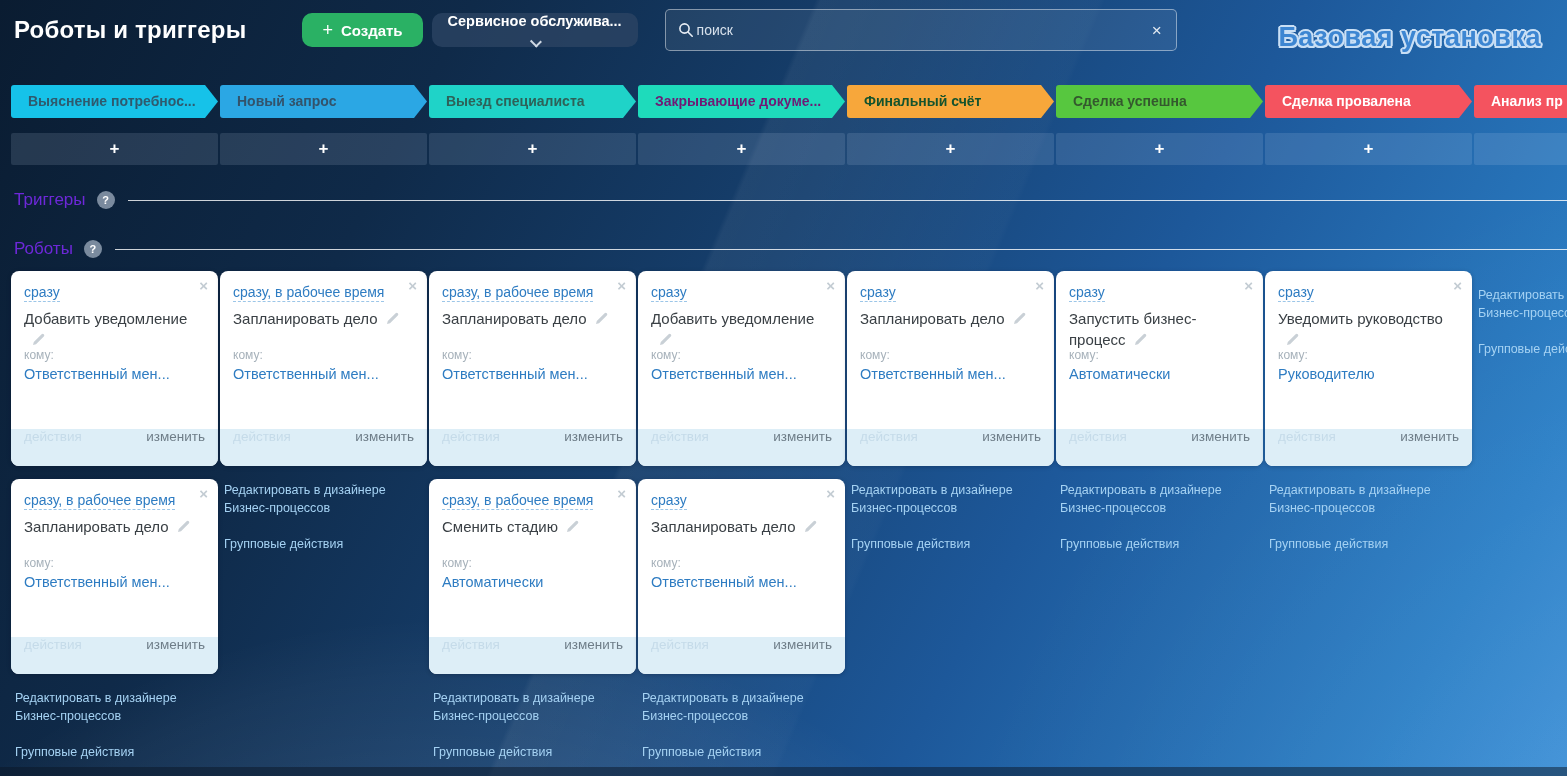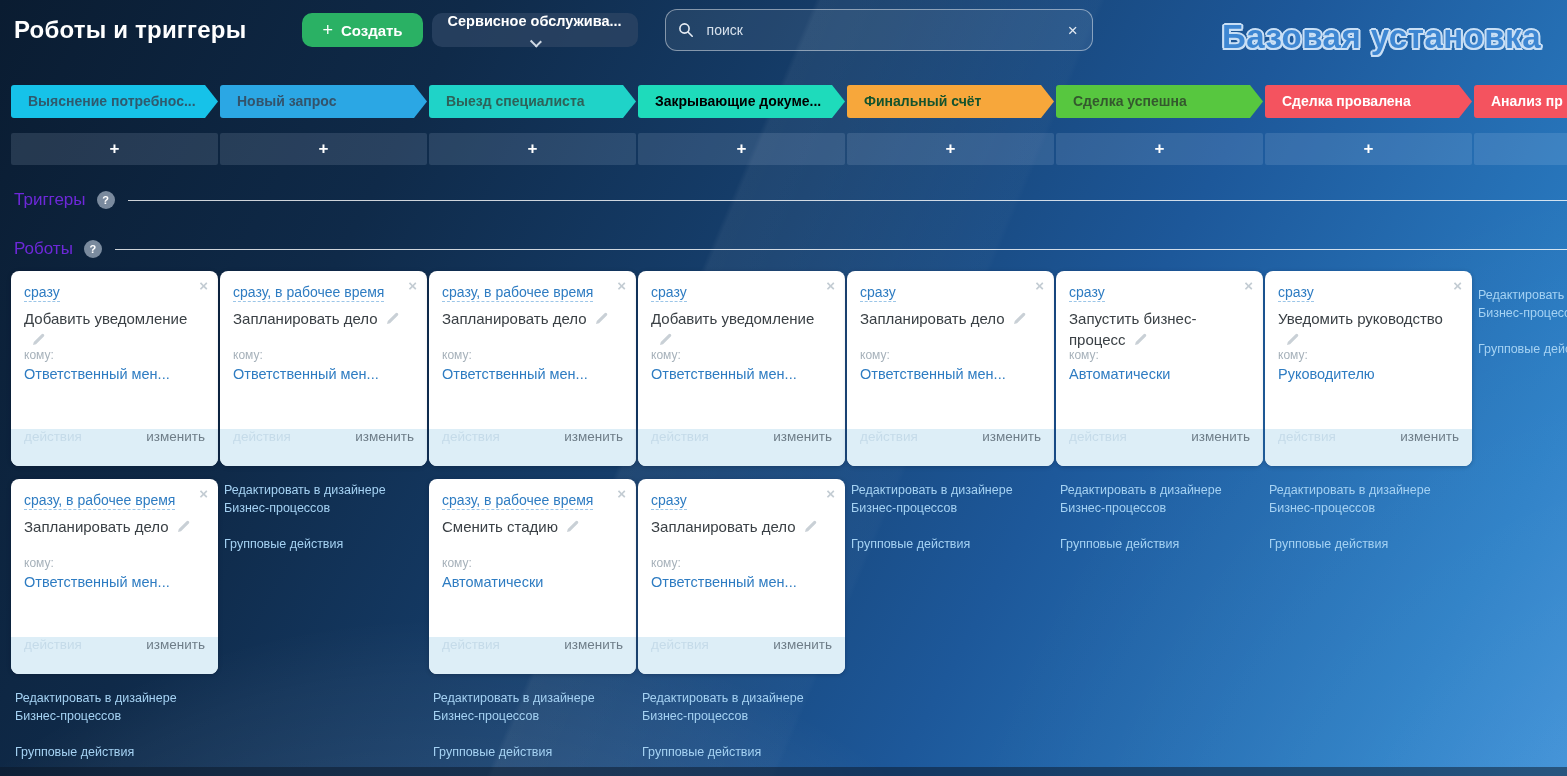--- a/index.html
+++ b/index.html
@@ -25,33 +25,33 @@
   }
   .btn-create .plus-glyph { font-size:18px; font-weight:400; line-height:1; }
   .funnel-select {
     margin-left:9px; height:34px; padding:0 16px; cursor:pointer;
     background:rgba(46,70,100,0.75); color:#fff; font-size:14.5px; font-weight:700;
     border-radius:10px; display:flex; align-items:center; gap:10px;flex-direction:column;
   }
   .chev { width:9px; height:9px; border-right:2px solid #cfd9e4; border-bottom:2px solid #cfd9e4;
     transform:rotate(45deg) translateY(-2px); }
   .search-box {
-    margin-left:27px; width:428px; height:42px; border-radius:12px;
+    margin-left:27px; width:512px; height:42px; border-radius:5px;
     border:1px solid rgba(255,255,255,0.45); background:rgba(255,255,255,0.07);
-    display:flex; align-items:center; padding:0 12px; gap:13px;
+    display:flex; align-items:center; padding:0 12px; gap:3px;
   }
   .search-box input {
     flex:1; background:transparent; border:none; outline:none;
     color:#eaf1f8; font-size:14px; font-family:inherit;
   }
   .search-box input::placeholder { color:#d7e1ec; opacity:1; }
   .clear-btn { color:#e3eaf2; font-size:17px; line-height:1; cursor:pointer; padding:0 2px; }
   .watermark {
     margin-left:auto; margin-right:26px; margin-top:14px;
-    font-size:33px; font-weight:700; color:#3d86d2; letter-spacing:0.5px;
+    font-size:27px; font-weight:700; color:#3d86d2; letter-spacing:0.5px;
     text-shadow:-1.5px -1.5px 0 #c9dff5, 1.5px -1.5px 0 #c9dff5, -1.5px 1.5px 0 #c9dff5,
                  1.5px 1.5px 0 #c9dff5, -2px 0 0 #c9dff5, 2px 0 0 #c9dff5,
                  0 -2px 0 #c9dff5, 0 2px 0 #c9dff5;
   }
 
   
   .stage-row, .plus-row, .robots-grid {
     display:grid; grid-template-columns:repeat(8,207px); column-gap:2px; margin-left:11px;
   }
   .stage-row { margin-top:25px; }
@@ -135,21 +135,21 @@
     <input type="text" placeholder="поиск" style="">
     <span class="clear-btn">×</span>
   </div>
   <div class="watermark">Базовая установка</div>
 </div>
 
 <div class="stage-row">
     <div class="stage" style="background: rgb(22, 194, 233); color: rgb(47, 90, 110);">Выяснение потребнос...</div>
     <div class="stage" style="background: rgb(43, 167, 228); color: rgb(51, 83, 107);">Новый запрос</div>
     <div class="stage" style="background: rgb(31, 211, 200); color: rgb(46, 97, 88);">Выезд специалиста</div>
-    <div class="stage" style="background: rgb(30, 219, 187); color: #000000;">Закрывающие докуме...</div>
+    <div class="stage" style="background: rgb(30, 219, 187); color: #701a75;">Закрывающие докуме...</div>
     <div class="stage" style="background: rgb(247, 167, 59); color: #14532d;">Финальный счёт</div>
     <div class="stage" style="background: rgb(87, 199, 63); color: rgb(52, 88, 46);">Сделка успешна</div>
     <div class="stage" style="background: rgb(244, 83, 95); color: rgb(255, 255, 255);">Сделка провалена</div>
     <div class="stage" style="background: rgb(244, 83, 95); color: rgb(255, 255, 255);">Анализ пр</div>
   </div>
 <div class="plus-row">
     <div class="add-cell">+</div>
     <div class="add-cell">+</div>
     <div class="add-cell">+</div>
     <div class="add-cell">+</div>

